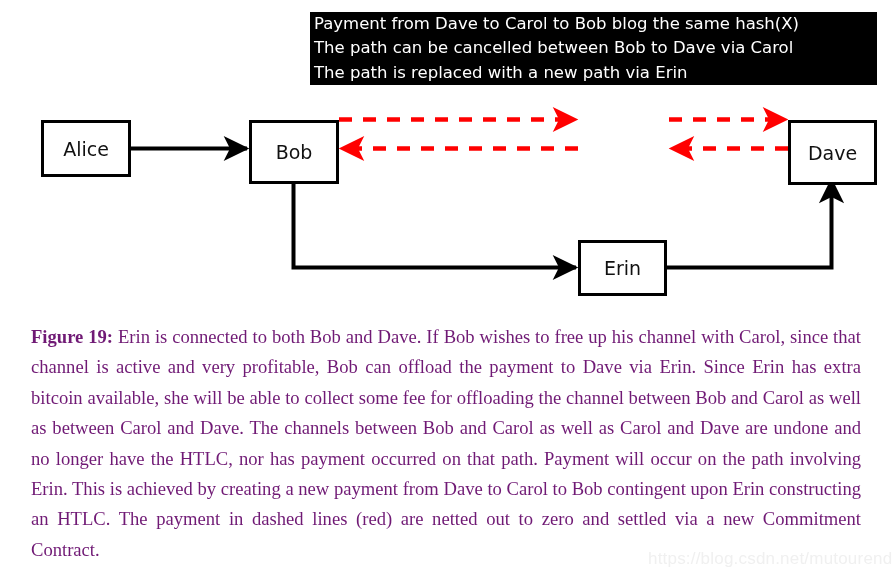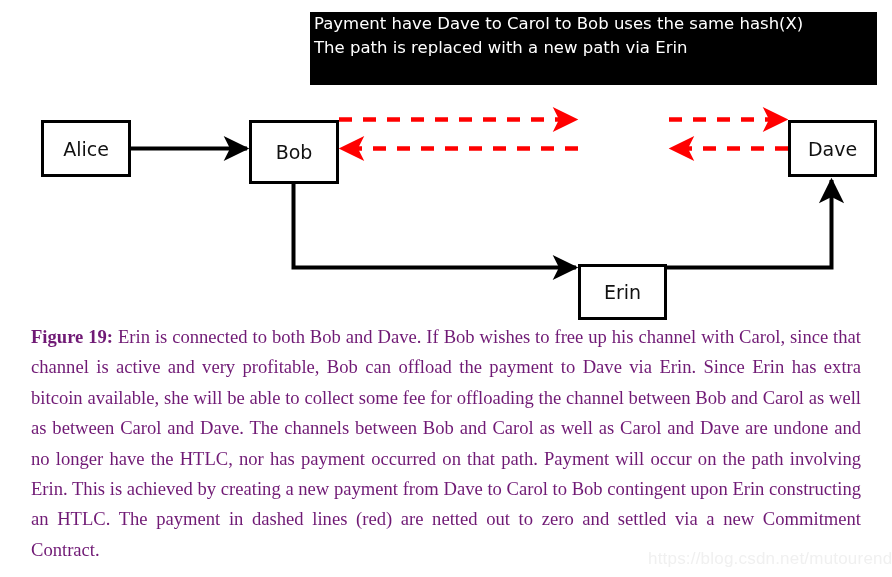--- a/index.html
+++ b/index.html
@@ -86,21 +86,22 @@
     font-size: 17px;
     color: #f0f0f0;
     white-space: nowrap;
     letter-spacing: 0.2px;
   }
 </style>
 </head>
 <body>
 
 <div id="banner">
-  <span class="bline">Payment have Dave to Carol to Bob uses the same hash(X)</span>
+  <span class="bline">Payment from Dave to Carol to Bob blog the same hash(X)</span>
+  <span class="bline">The path can be cancelled between Bob to Dave via Carol</span>
   <span class="bline">The path is replaced with a new path via Erin</span>
 </div>
 
 <div id="diagram">
 
   <svg width="892" height="320" xmlns="http://www.w3.org/2000/svg">
     <defs>
       <marker id="arrowBlack" viewBox="0 0 12 12" refX="10.5" refY="6" markerWidth="7" markerHeight="7" orient="auto-start-reverse">
         <path d="M 0.5 0.6 L 11.5 6 L 0.5 11.4 L 3.2 6 Z" fill="#000000"></path>
       </marker>
@@ -126,25 +127,25 @@
 
   <div class="nodebox" style="left:41px; top:120px; width:90px; height:57px;">
     <span>Alice</span>
   </div>
 
   <div class="nodebox" style="left:249px; top:120px; width:90px; height:64px;">
     <span>Bob</span>
   </div>
 
 
-  <div class="nodebox" style="left:788px; top:120px; width:89px; height:57px;">
+  <div class="nodebox" style="left:788px; top:120px; width:89px; height:65px;">
     <span>Dave</span>
   </div>
 
-  <div class="nodebox" style="left:578px; top:240px; width:89px; height:56px;margin-top:24px;">
+  <div class="nodebox" style="left:578px; top:240px; width:89px; height:56px;">
     <span>Erin</span>
   </div>
 
 </div>
 
 <div id="caption"><span class="figlabel">Figure 19:</span><span> Erin is connected to both Bob and Dave. If Bob wishes to free up his channel with Carol, since that channel is active and very profitable, Bob can offload the payment to Dave via Erin. Since Erin has extra bitcoin available, she will be able to collect some fee for offloading the channel between Bob and Carol as well as between Carol and Dave. The channels between Bob and Carol as well as Carol and Dave are undone and no longer have the HTLC, nor has payment occurred on that path. Payment will occur on the path involving Erin. This is achieved by creating a new payment from Dave to Carol to Bob contingent upon Erin constructing an HTLC. The payment in dashed lines (red) are netted out to zero and settled via a new Commitment Contract.</span></div>
 
 <div id="watermark">https://blog.csdn.net/mutourend</div>
 
 </body></html>

